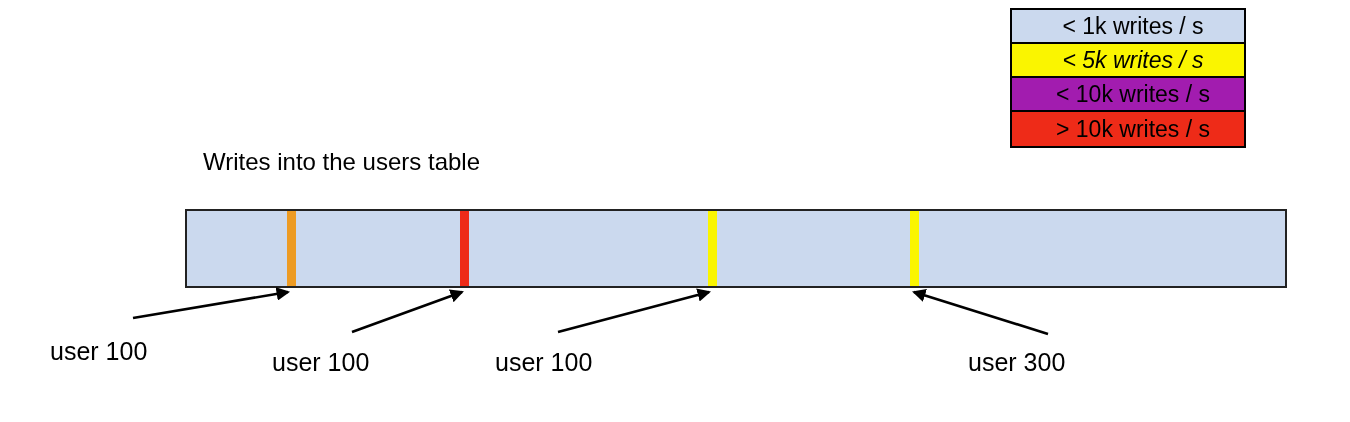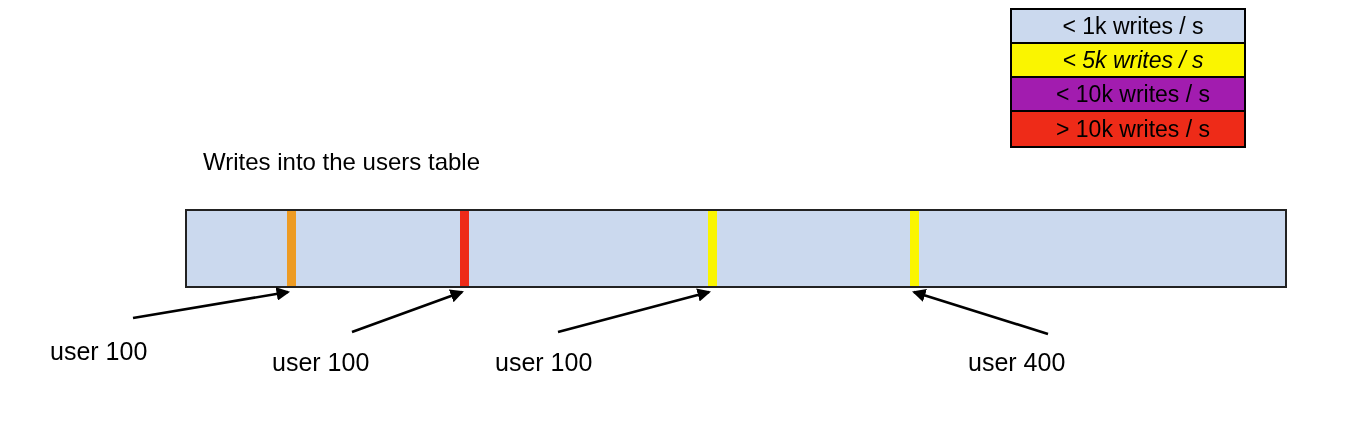--- a/index.html
+++ b/index.html
@@ -112,21 +112,21 @@
 <div id="table-bar" style="background: rgb(203, 217, 238); border-color: rgb(34, 34, 34);">
   <div class="stripe" style="left: 100px; background: rgb(237, 155, 35);"></div>
   <div class="stripe" style="left: 273px; background: rgb(238, 43, 24);"></div>
   <div class="stripe" style="left: 521px; background: rgb(250, 245, 0);"></div>
   <div class="stripe" style="left: 723px; background: rgb(250, 245, 0);"></div>
 </div>
 
 <div class="callout-label" style="left: 50px; top: 339px; text-align: center;">user 100</div>
 <div class="callout-label" style="left: 272px; top: 350px;">user 100</div>
 <div class="callout-label" style="left: 495px; top: 350px;">user 100</div>
-<div class="callout-label" style="left: 968px; top: 350px;">user 400</div>
+<div class="callout-label" style="left: 968px; top: 350px;">user 300</div>
 
 <svg id="arrow-layer" viewBox="0 0 1350 422" width="1350" height="422" xmlns="http://www.w3.org/2000/svg">
   <defs>
     <marker id="arrowhead" markerWidth="5.2" markerHeight="5.2" refX="4.4" refY="2.6" orient="auto" markerUnits="strokeWidth">
       <path d="M0,0 L5.2,2.6 L0,5.2 z" fill="#000000"></path>
     </marker>
   </defs>
   <g id="arrow-group" stroke="#000000" stroke-width="2.6" fill="none" marker-end="url(#arrowhead)">
       <line x1="133" y1="318" x2="288" y2="292"></line>
       <line x1="352" y1="332" x2="462" y2="292"></line>

